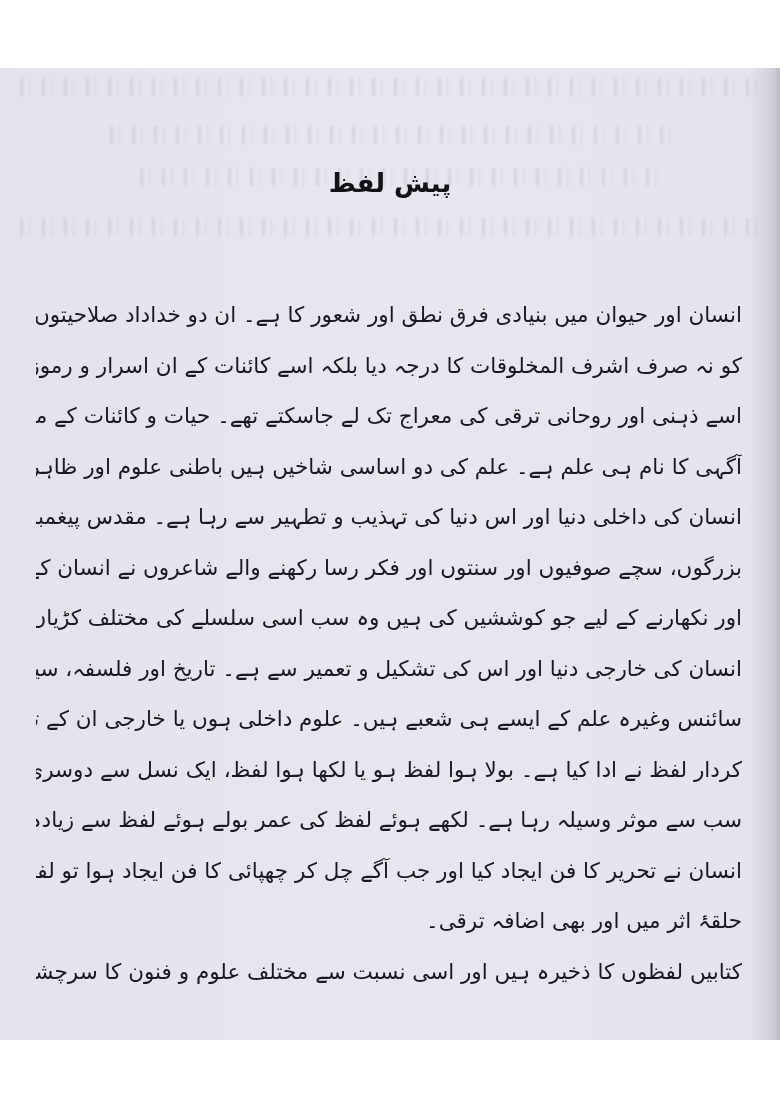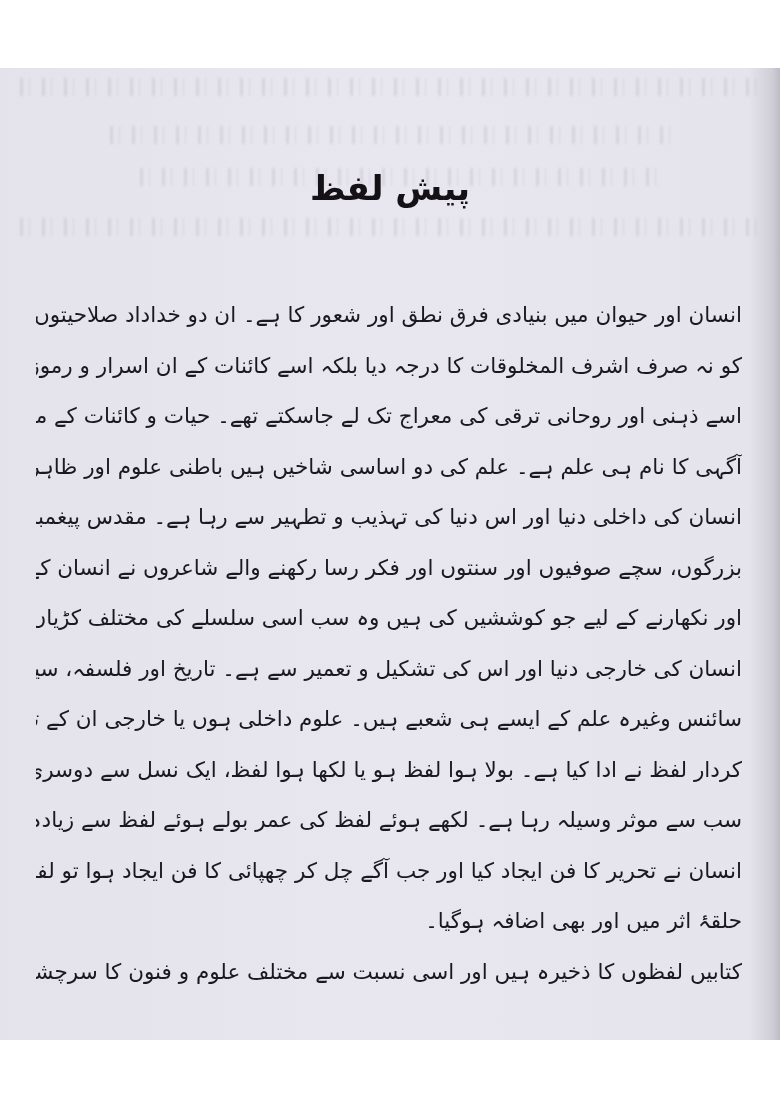--- a/index.html
+++ b/index.html
@@ -33,21 +33,21 @@
     filter: blur(1.2px);
   }
   .title {
     position: absolute;
     top: 100px;
     left: 0;
     width: 780px;
     text-align: center;
     direction: rtl;
     font-family: "DejaVu Sans", sans-serif;
-    font-size: 34px;
+    font-size: 26px;
     font-weight: bold;
     color: #141216;
   }
   .body-text {
     position: absolute;
     top: 222px;
     left: 36px;
     width: 706px;
     direction: rtl;
     text-align: justify;
@@ -86,16 +86,16 @@
     <span class="line">اسے ذہنی اور روحانی ترقی کی معراج تک لے جاسکتے تھے۔ حیات و کائنات کے مخفی عوامل سے</span>
     <span class="line">آگہی کا نام ہی علم ہے۔ علم کی دو اساسی شاخیں ہیں باطنی علوم اور ظاہری علوم۔ باطنی علوم کا تعلق</span>
     <span class="line">انسان کی داخلی دنیا اور اس دنیا کی تہذیب و تطہیر سے رہا ہے۔ مقدس پیغمبروں کے علاوہ، خدارسیدہ</span>
     <span class="line">بزرگوں، سچے صوفیوں اور سنتوں اور فکر رسا رکھنے والے شاعروں نے انسان کے باطن کو سنوارنے</span>
     <span class="line">اور نکھارنے کے لیے جو کوششیں کی ہیں وہ سب اسی سلسلے کی مختلف کڑیاں ہیں۔ ظاہری علوم کا تعلق</span>
     <span class="line">انسان کی خارجی دنیا اور اس کی تشکیل و تعمیر سے ہے۔ تاریخ اور فلسفہ، سیاست اور اقتصاد، سماج اور</span>
     <span class="line">سائنس وغیرہ علم کے ایسے ہی شعبے ہیں۔ علوم داخلی ہوں یا خارجی ان کے تحفظ و ترویج میں بنیادی</span>
     <span class="line">کردار لفظ نے ادا کیا ہے۔ بولا ہوا لفظ ہو یا لکھا ہوا لفظ، ایک نسل سے دوسری نسل تک علم کی منتقلی کا</span>
     <span class="line">سب سے موثر وسیلہ رہا ہے۔ لکھے ہوئے لفظ کی عمر بولے ہوئے لفظ سے زیادہ ہوتی ہے۔ اسی لیے</span>
     <span class="line">انسان نے تحریر کا فن ایجاد کیا اور جب آگے چل کر چھپائی کا فن ایجاد ہوا تو لفظ کی زندگی اور اس کے</span>
-    <span class="line short">حلقۂ اثر میں اور بھی اضافہ ہوگیا۔</span>
+    <span class="line short">حلقۂ اثر میں اور بھی اضافہ ترقی۔</span>
     <span class="line">کتابیں لفظوں کا ذخیرہ ہیں اور اسی نسبت سے مختلف علوم و فنون کا سرچشمہ۔ قومی کونسل</span>
   </div>
 </div>
 
 </body></html>

